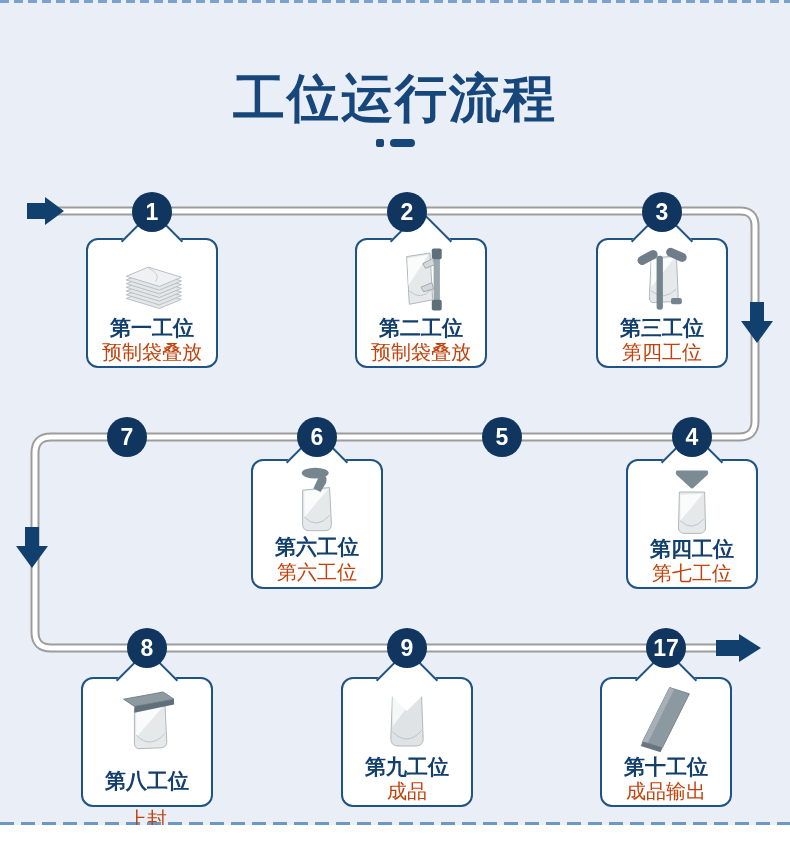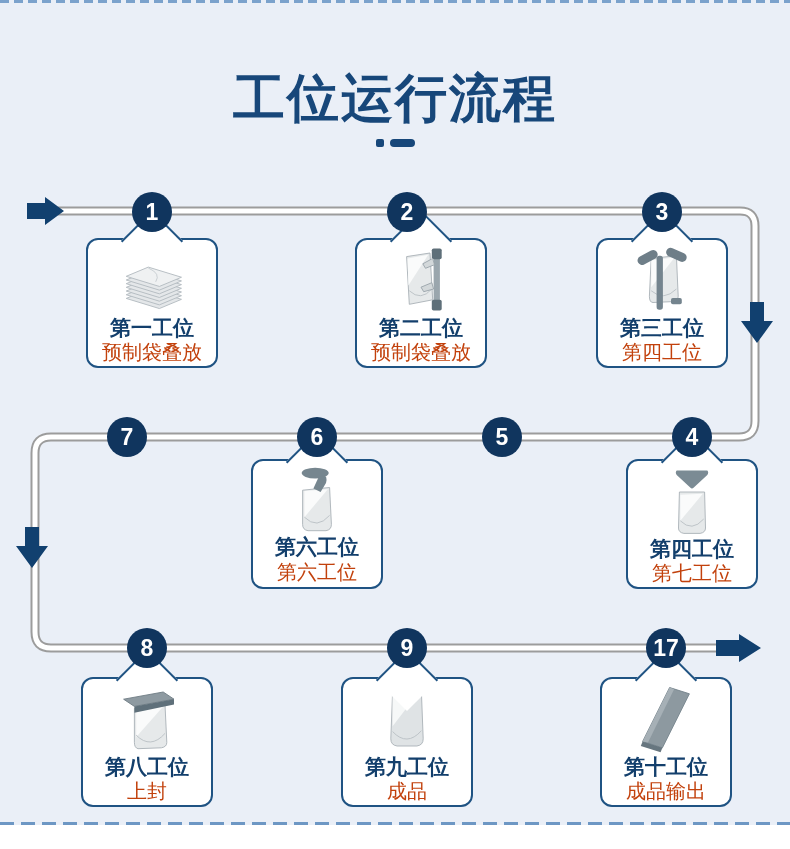--- a/index.html
+++ b/index.html
@@ -32,21 +32,21 @@
   .card .card-title { position:relative; font-size:21px; font-weight:bold; color:#133f6c; line-height:1.1; }
   .card .card-sub   { position:relative; font-size:20px; color:#c2410c; line-height:1.35; }
 
   .badge { position:absolute; width:40px; height:40px; border-radius:50%;
     background:#10355e; color:#ffffff; font-weight:bold; font-size:23px; z-index:3;
     display:flex; align-items:center; justify-content:center; }
 
   
   .c1 { left:86px;  top:238px; } .c2 { left:341px; top:238px;margin-left:14px; } .c3 { left:596px; top:238px; }
   .c4 { left:626px; top:459px; } .c5 { left:436px; top:459px; } .c6 { left:251px; top:459px;font-family:Liberation Mono, monospace; } .c7 { left:61px; top:459px; }
-  .c8 { left:81px;  top:677px; } .c9 { left:341px; top:677px; } .c10{ left:600px; top:677px; }
+  .c8 { left:81px;  top:677px;gap:14px; } .c9 { left:341px; top:677px; } .c10{ left:600px; top:677px; }
   
   .b1 { left:132px; top:192px; } .b2 { left:387px; top:192px; } .b3 { left:642px; top:192px; }
   .b4 { left:672px; top:417px; } .b5 { left:482px; top:417px; } .b6 { left:297px; top:417px; } .b7 { left:107px; top:417px; }
   .b8 { left:127px; top:628px; } .b9 { left:387px; top:628px; } .b10{ left:646px; top:628px; }
 </style>
 </head>
 <body>
 
 <div class="canvas">
 

